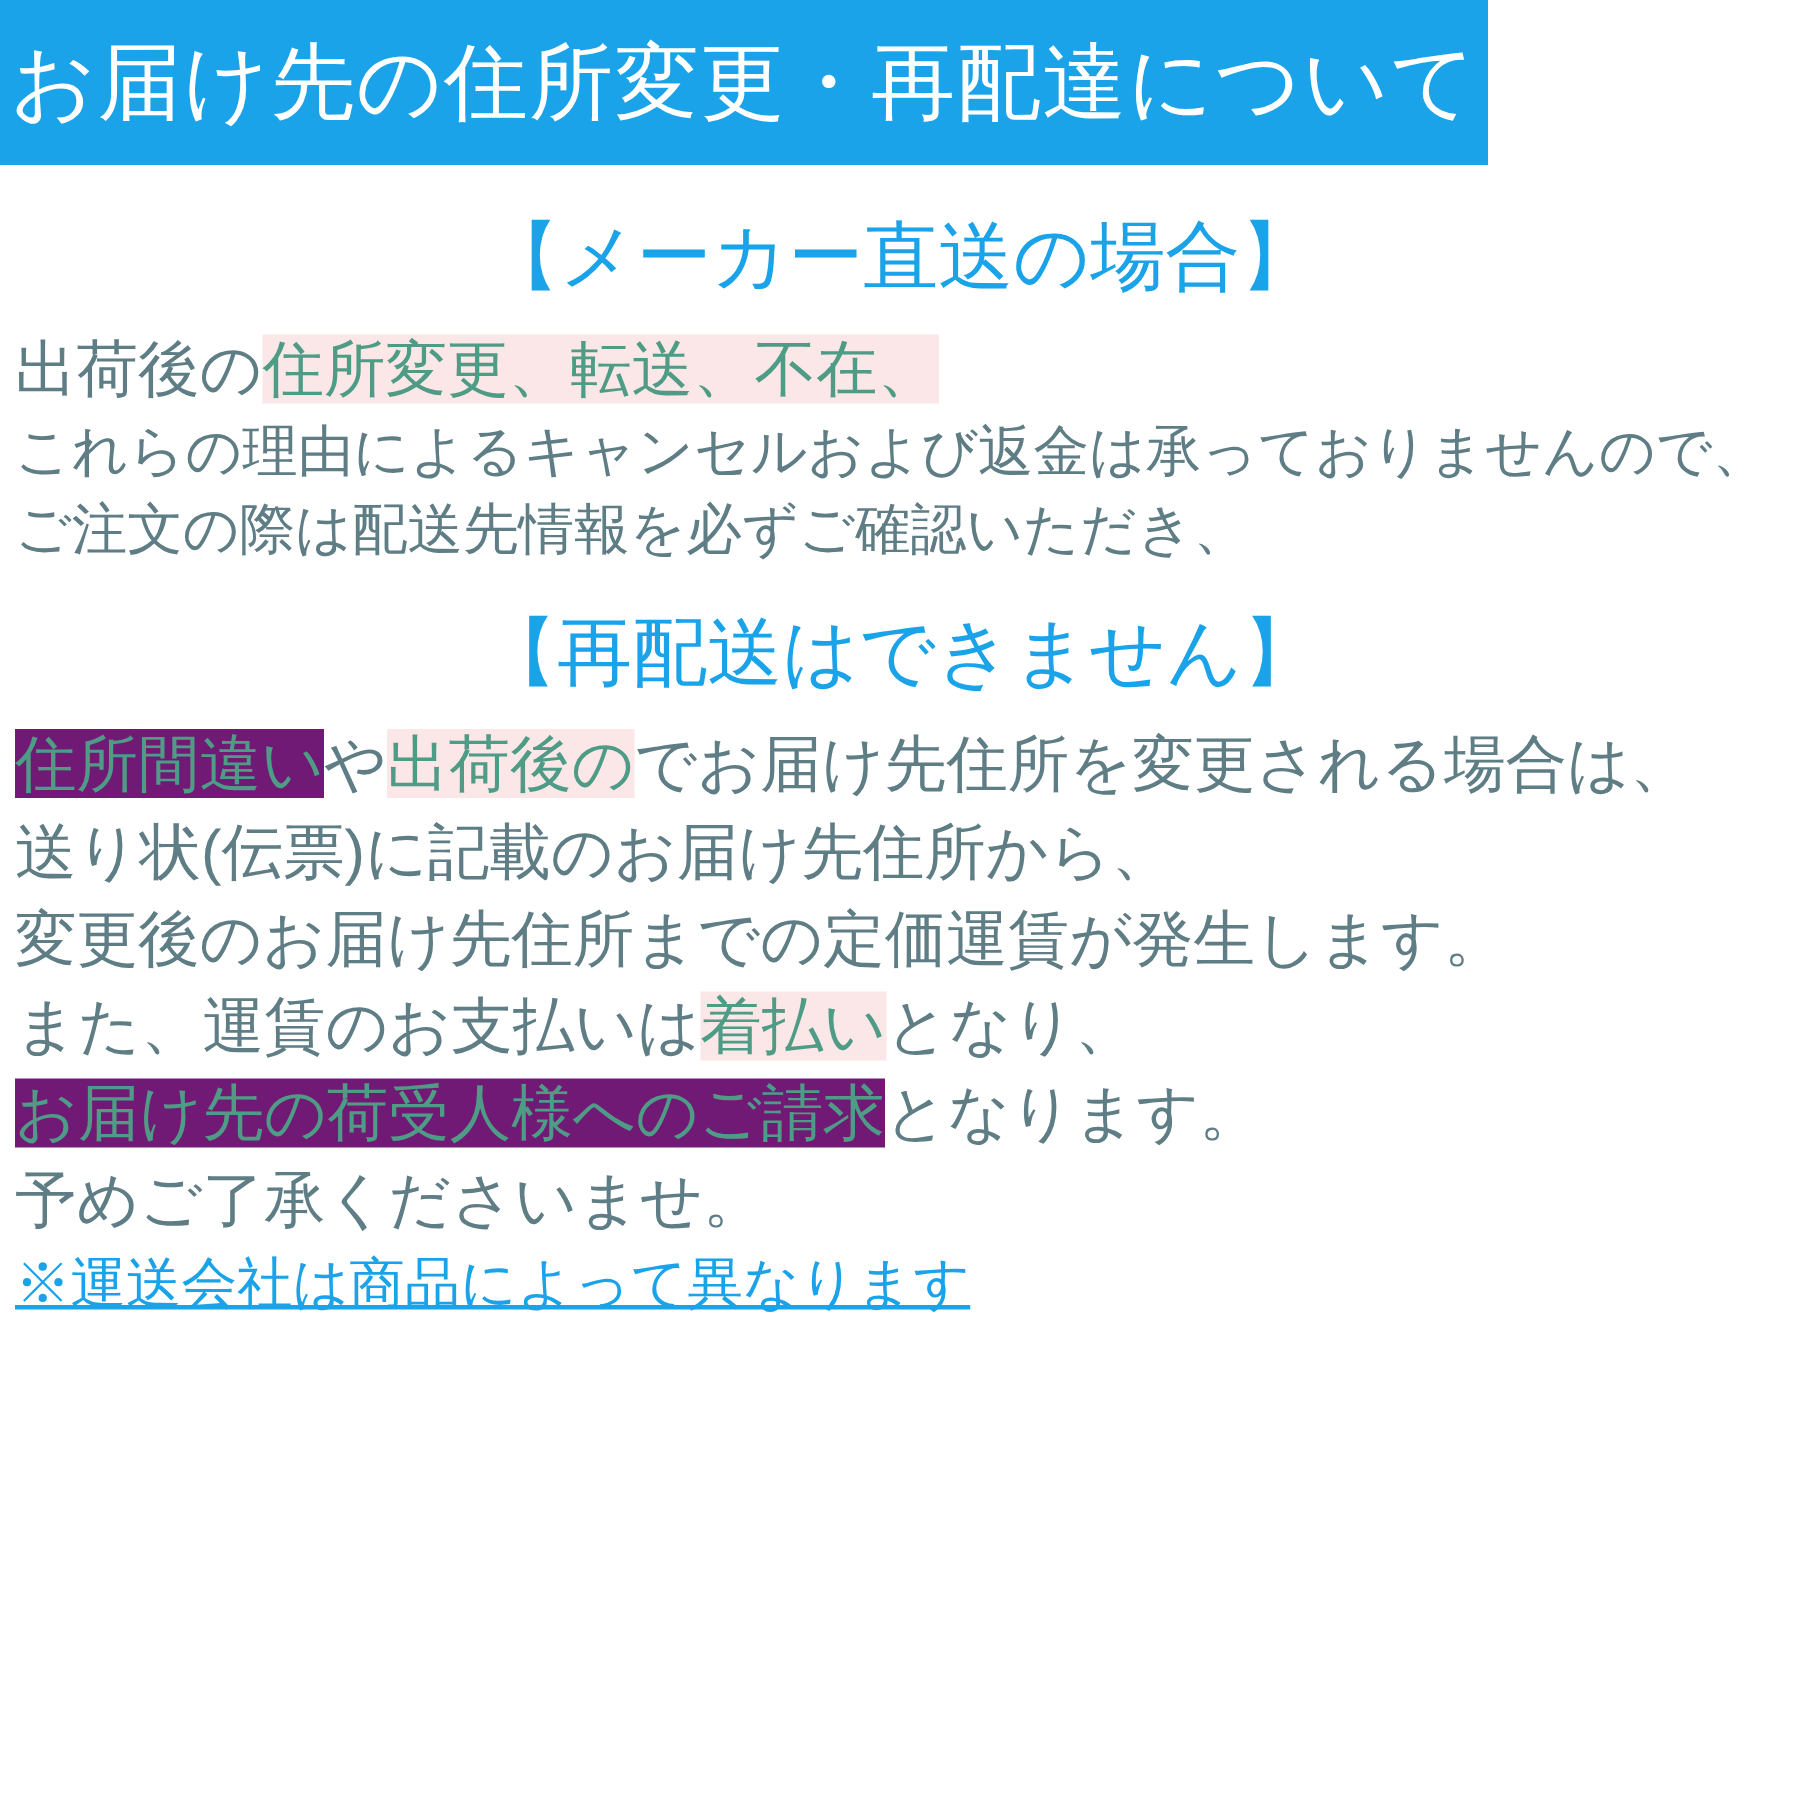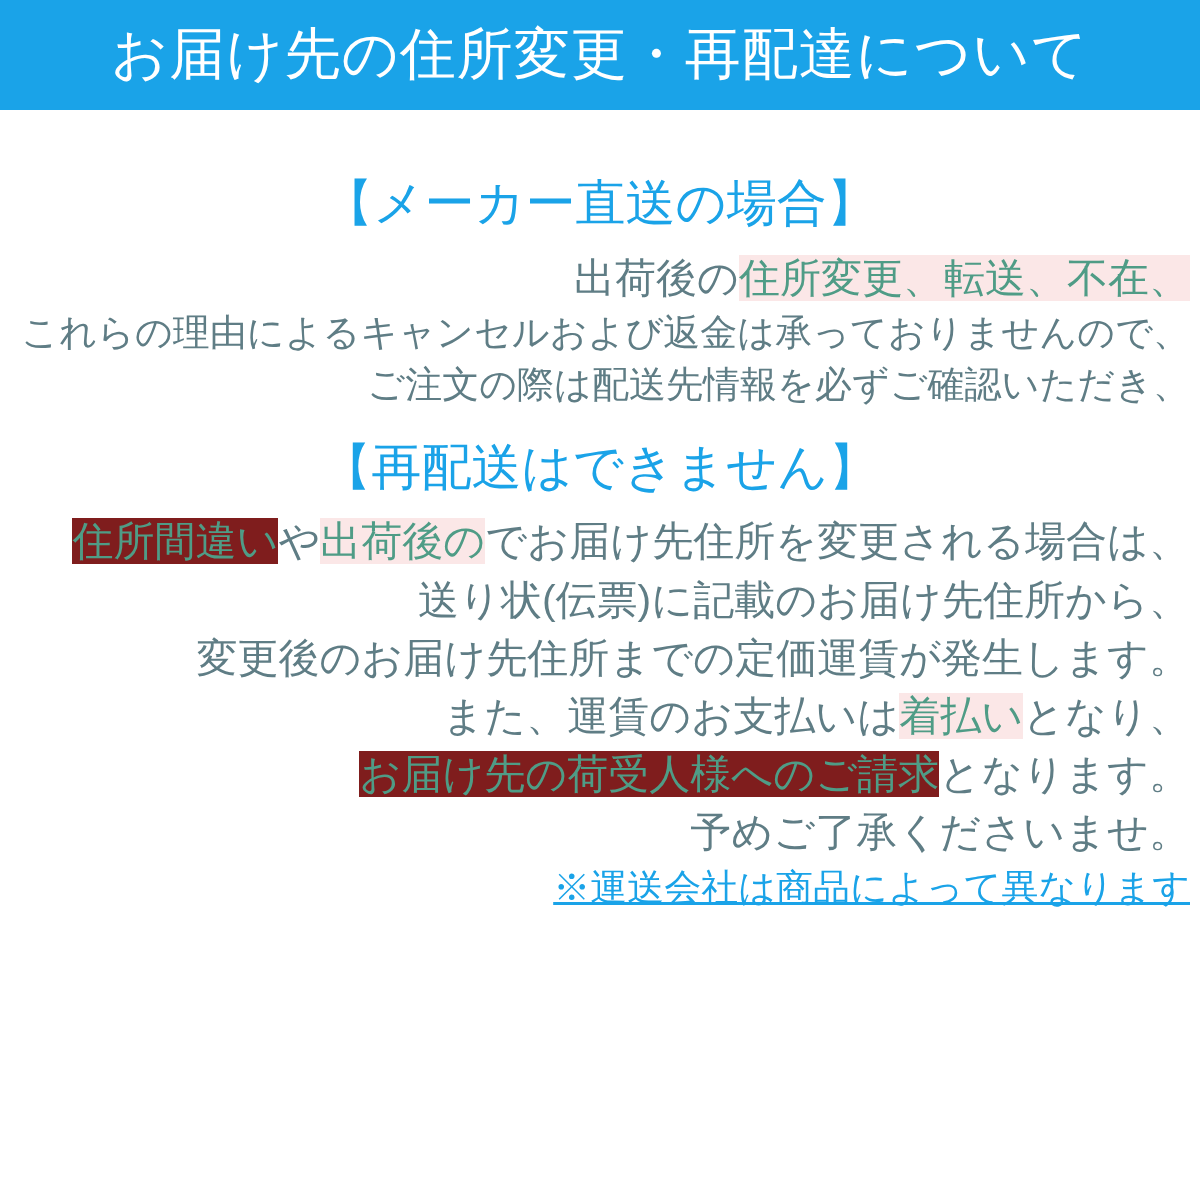--- a/index.html
+++ b/index.html
@@ -14,70 +14,68 @@
     overflow: hidden;
   }
   .page {
     position: relative;
     width: 1200px;
     height: 1200px;
     background: #ffffff;
     box-sizing: border-box;
   }
   .header-bar {
-    width: 1200px;
+    width: 992px;
     height: 110px;
     background: #1aa3e8;
     display: flex;
     align-items: center;
     justify-content: center;
     box-sizing: border-box;
-    font-family: Liberation Serif, serif;
   }
   .header-title {
     color: #ffffff;
     font-size: 56px;
     letter-spacing: 1px;
     line-height: 1.1;
     white-space: nowrap;
     font-weight: 400;
   }
   .content {
-    padding: 16px 10px;
+    padding: 0 10px;
     box-sizing: border-box;
-    margin-top: 16px;
   }
   .section-heading {
     text-align: center;
     color: #1aa3e8;
     font-size: 50px;
     line-height: 1.25;
     margin-top: 24px;
     margin-bottom: 14px;
     white-space: nowrap;
     font-weight: 400;
   }
   .line {
-    text-align: right;
+    text-align: left;
     color: #5f7d85;
     font-size: 41px;
     line-height: 1.42;
     white-space: nowrap;
     font-weight: 400;
   }
   .line.small {
     font-size: 37px;
   }
   .line.note {
     color: #1aa3e8;
     font-size: 37px;
     text-decoration: underline;
   }
   .hl-green {
-    background: #7f1d1d;
+    background: #701a75;
     color: #4f9c86;
   }
   .hl-pink {
     background: #fbe7e7;
     color: #4f9c86;
   }
   .spacer-sm { height: 6px; }
 </style>
 </head>
 <body>

